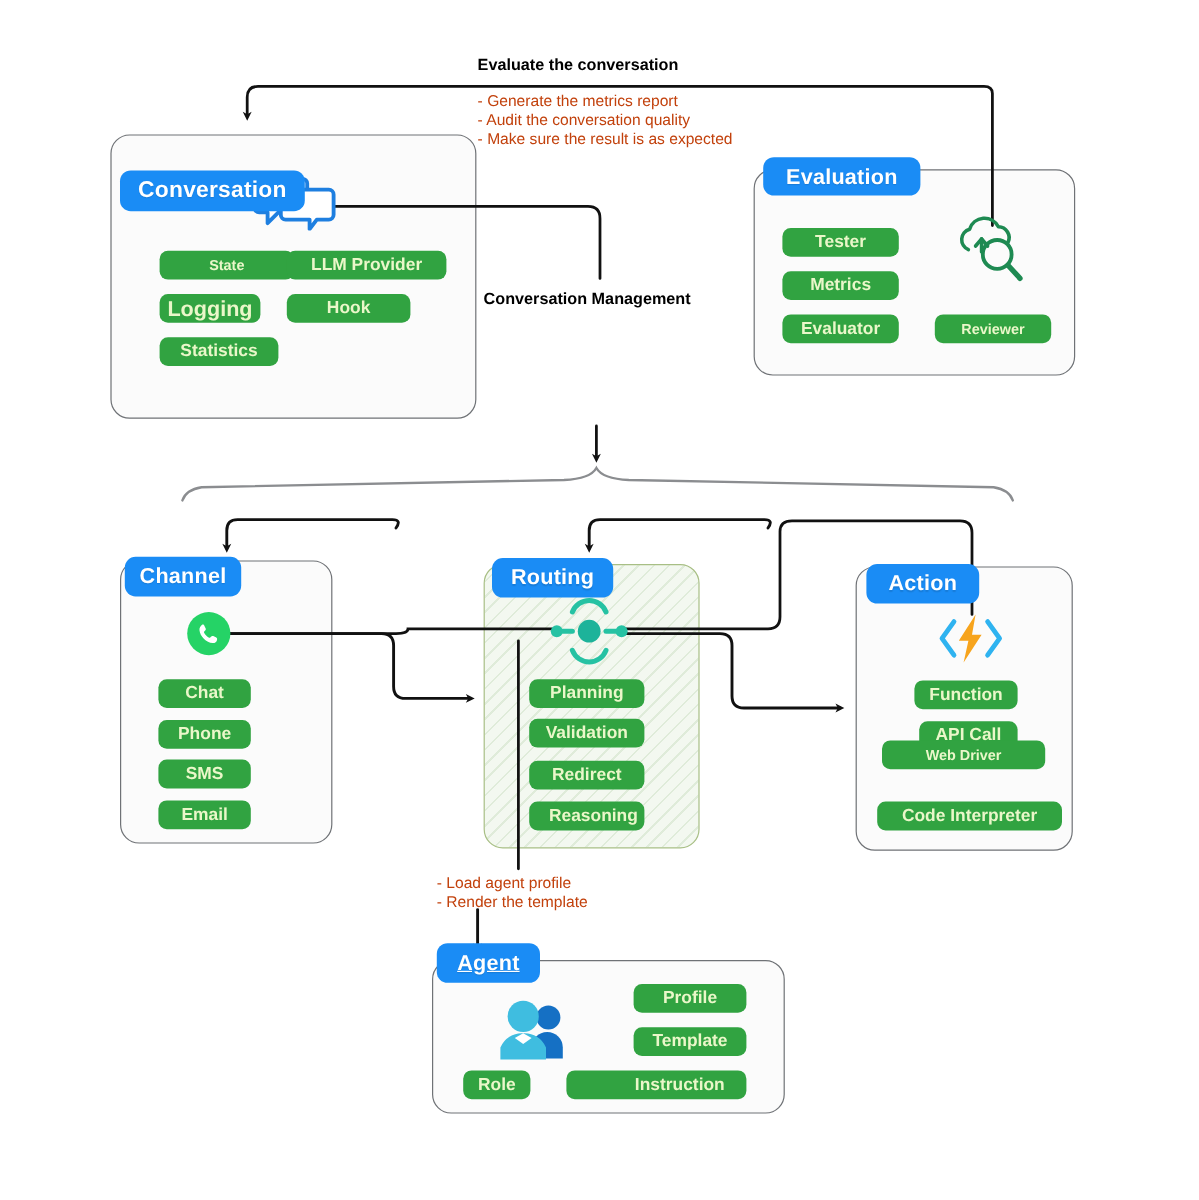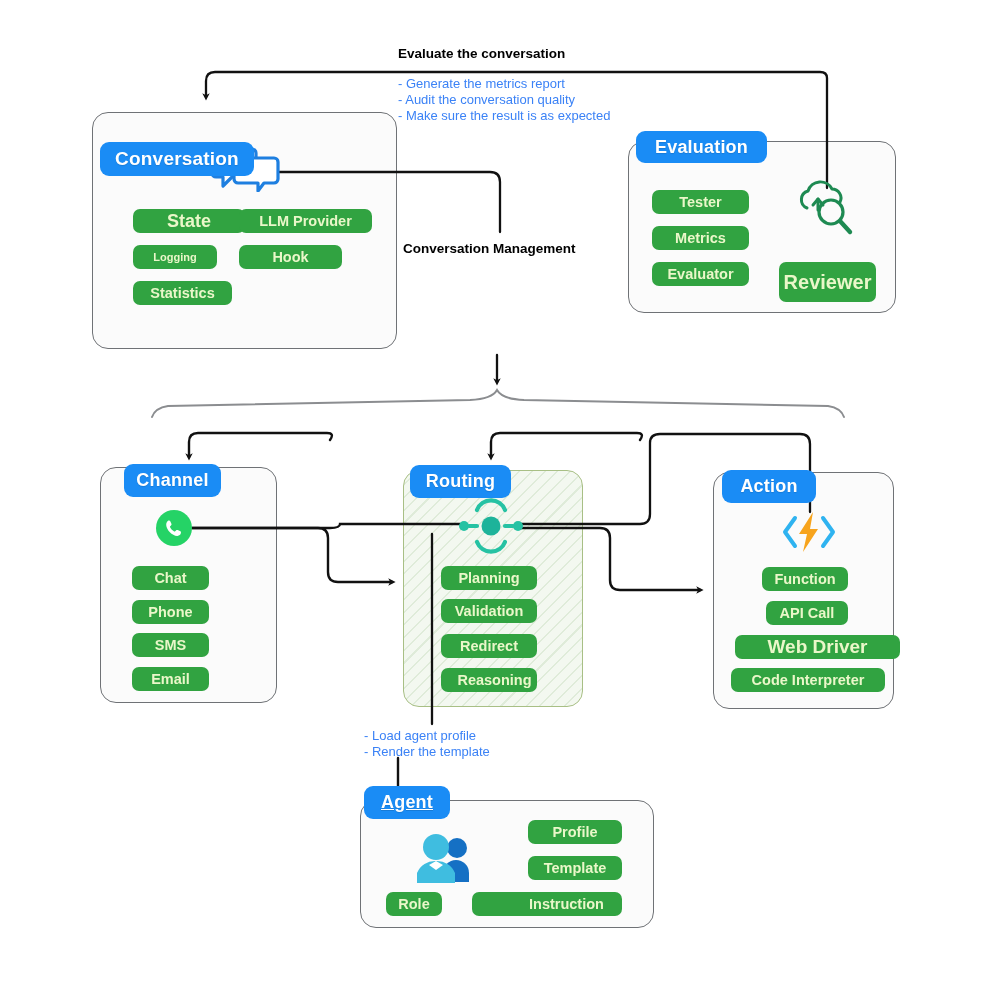--- a/index.html
+++ b/index.html
@@ -85,21 +85,21 @@
     font-weight: bold;
     font-size: 13.5px;
     color: #000000;
     white-space: nowrap;
   }
   .anno-list {
     margin: 0;
     padding: 0;
     list-style: none;
     font-size: 13px;
-    color: #3b82f6;
+    color: #c2410c;
     line-height: 16.2px;
     white-space: nowrap;
   }
   .icon-box {
     position: absolute;
     z-index: 6;
   }
 </style>
 </head>
 <body>
@@ -145,46 +145,46 @@
 
   <div class="icon-box" style="left:211px; top:144px; width:70px; height:48px;">
     <svg viewBox="0 0 70 48" width="70" height="48">
       <path d="M5,5 h36 a4,4 0 0 1 4,4 v20 a4,4 0 0 1 -4,4 h-20 l-9,9 v-9 h-7
                a4,4 0 0 1 -4,-4 v-20 a4,4 0 0 1 4,-4 z" fill="#ffffff" stroke="#1e7fe0" stroke-width="3.2" stroke-linejoin="round"></path>
       <path d="M27,14 h36 a4,4 0 0 1 4,4 v17 a4,4 0 0 1 -4,4 h-10 l-6,8 v-8 h-20
                a4,4 0 0 1 -4,-4 v-17 a4,4 0 0 1 4,-4 z" fill="#ffffff" stroke="#1e7fe0" stroke-width="3.2" stroke-linejoin="round"></path>
     </svg>
   </div>
 
-  <div class="pill" style="left:133px; top:209px; width:112px; height:24px; font-size:18px;">State</div>
+  <div class="pill" style="left:133px; top:209px; width:112px; height:24px; font-size:12px;">State</div>
   <div class="pill" style="left:239px; top:209px; width:133px; height:24px; font-size:14.5px;">LLM Provider</div>
-  <div class="pill" style="left:133px; top:245px; width:84px; height:24px; font-size:11px;">Logging</div>
+  <div class="pill" style="left:133px; top:245px; width:84px; height:24px; font-size:18px;">Logging</div>
   <div class="pill" style="left:239px; top:245px; width:103px; height:24px; font-size:14.5px;">Hook</div>
   <div class="pill" style="left:133px; top:281px; width:99px; height:24px; font-size:14.5px;">Statistics</div>
 
   <div class="panel" style="left:628px; top:141px; width:268px; height:172px;"></div>
   <div class="title-chip" style="left:636px; top:131px; width:131px; height:32px; font-size:18px;">Evaluation</div>
 
   <div class="icon-box" style="left:793px; top:176px; width:64px; height:64px;">
     <svg viewBox="0 0 64 64" width="64" height="64">
       <path d="M14,32 a9,9 0 0 1 1,-17 a13,13 0 0 1 24,-2 a9,9 0 0 1 8,13" fill="none" stroke="#1e8a52" stroke-width="3" stroke-linecap="round" stroke-linejoin="round"></path>
       <path d="M20,29 l5,-6 l5,6" fill="none" stroke="#1e8a52" stroke-width="3" stroke-linecap="round" stroke-linejoin="round"></path>
       <path d="M25,23 v11" fill="none" stroke="#1e8a52" stroke-width="3" stroke-linecap="round"></path>
       <circle cx="38" cy="36" r="12" fill="none" stroke="#1e8a52" stroke-width="3.2"></circle>
       <path d="M47,45 l10,11" stroke="#1e8a52" stroke-width="4.4" stroke-linecap="round"></path>
     </svg>
   </div>
 
   <div class="pill" style="left:652px; top:190px; width:97px; height:24px; font-size:14.5px;">Tester</div>
   <div class="pill" style="left:652px; top:226px; width:97px; height:24px; font-size:14.5px;">Metrics</div>
   <div class="pill" style="left:652px; top:262px; width:97px; height:24px; font-size:14.5px;">Evaluator</div>
-  <div class="pill" style="left:779px; top:262px; width:97px; height:40px; font-size:20px;">Reviewer</div>
+  <div class="pill" style="left:779px; top:262px; width:97px; height:24px; font-size:12px;">Reviewer</div>
 
   <div class="panel" style="left:100px; top:467px; width:177px; height:236px;"></div>
-  <div class="title-chip" style="left:104px; top:464px; width:97px; height:33px; font-size:18px;margin-left:20px;">Channel</div>
+  <div class="title-chip" style="left:104px; top:464px; width:97px; height:33px; font-size:18px;">Channel</div>
 
   <div class="icon-box" style="left:155px; top:509px; width:38px; height:38px;">
     <svg viewBox="0 0 38 38" width="38" height="38">
       <circle cx="19" cy="19" r="18" fill="#25d366"></circle>
       <path d="M13.4,11.6 c1,-0.3 1.6,0.1 2,1 l1,2.2 c0.3,0.7 0.1,1.2 -0.4,1.7
                l-0.8,0.8 c-0.3,0.3 -0.3,0.6 -0.1,1 c0.9,1.8 2.3,3.2 4.1,4.1
                c0.4,0.2 0.7,0.2 1,-0.1 l0.8,-0.9 c0.5,-0.5 1,-0.6 1.7,-0.3
                l2.2,1 c0.9,0.4 1.2,1 1,2 c-0.3,1.8 -1.8,2.9 -3.7,2.8
                c-5.2,-0.4 -10.6,-5.8 -11,-11 c-0.1,-1.9 1,-3.4 2.2,-4.3 z" fill="#ffffff"></path>
     </svg>
@@ -220,21 +220,21 @@
   <div class="icon-box" style="left:780px; top:508px; width:58px; height:48px;">
     <svg viewBox="0 0 58 48" width="58" height="48">
       <path d="M15,10 L5,24 L15,38" fill="none" stroke="#2fb3f0" stroke-width="4" stroke-linecap="round" stroke-linejoin="round"></path>
       <path d="M43,10 L53,24 L43,38" fill="none" stroke="#2fb3f0" stroke-width="4" stroke-linecap="round" stroke-linejoin="round"></path>
       <path d="M33,4 L19,26 h8 l-4,18 l15,-23 h-8 z" fill="#f7a41d"></path>
     </svg>
   </div>
 
   <div class="pill" style="left:762px; top:567px; width:86px; height:24px; font-size:14.5px;">Function</div>
   <div class="pill" style="left:766px; top:601px; width:82px; height:24px; font-size:14.5px;">API Call</div>
-  <div class="pill" style="left:735px; top:635px; width:165px; height:24px; font-size:19px;">Web Driver</div>
+  <div class="pill" style="left:735px; top:617px; width:136px; height:24px; font-size:12px;">Web Driver</div>
   <div class="pill" style="left:731px; top:668px; width:154px; height:24px; font-size:14.5px;">Code Interpreter</div>
 
   <div class="panel" style="left:360px; top:800px; width:294px; height:128px;"></div>
   <div class="title-chip" style="left:364px; top:786px; width:86px; height:33px; font-size:18px;text-decoration:underline;">Agent</div>
 
   <div class="icon-box" style="left:412px; top:830px; width:62px; height:56px;">
     <svg viewBox="0 0 62 56" width="62" height="56">
       <circle cx="45" cy="18" r="10" fill="#1570c4"></circle>
       <path d="M31,52 v-9 a13,13 0 0 1 13,-13 a13,13 0 0 1 13,13 v9 z" fill="#1570c4"></path>
       <circle cx="24" cy="17" r="13" fill="#3fbde0"></circle>

